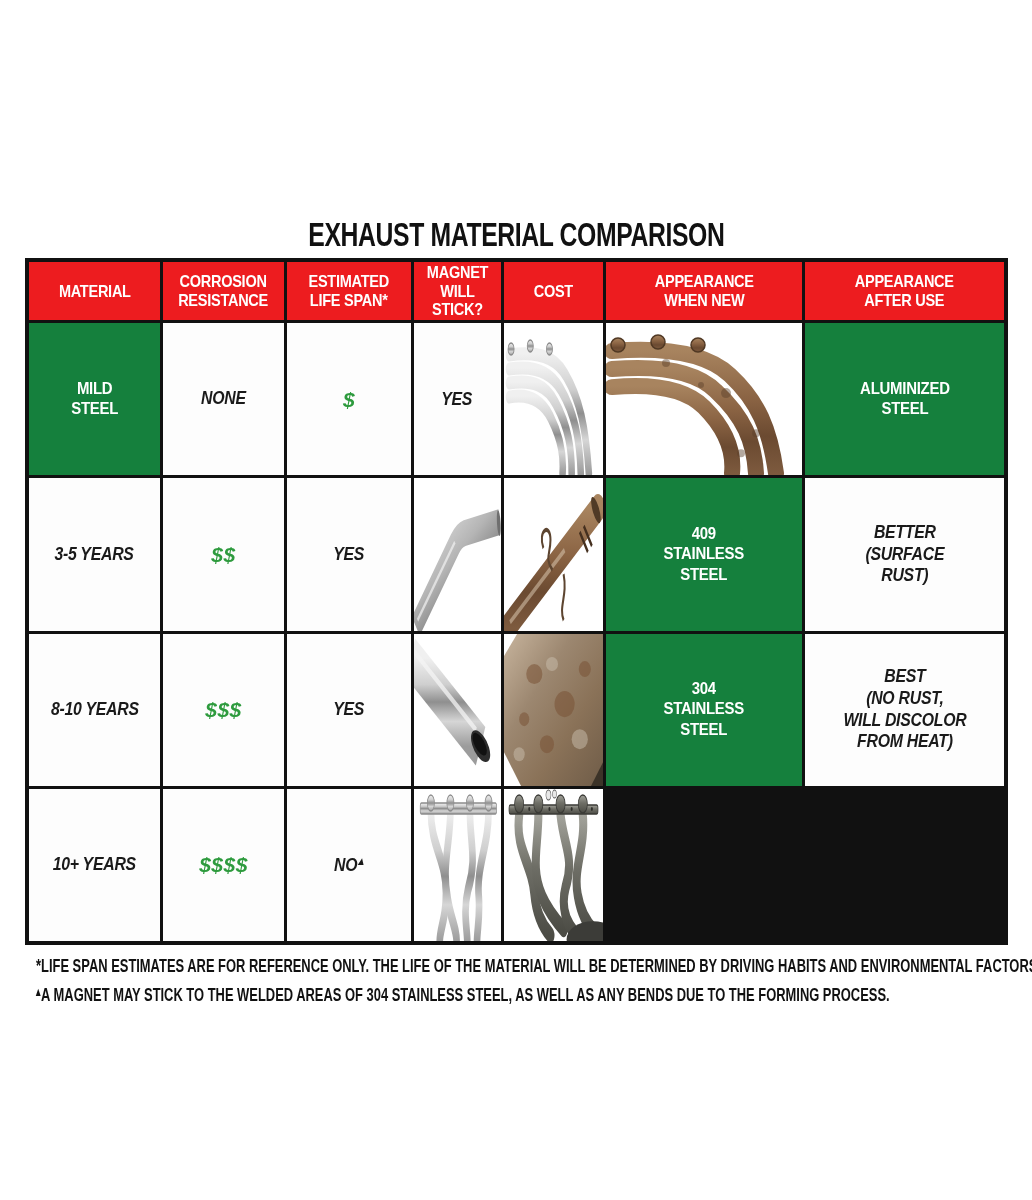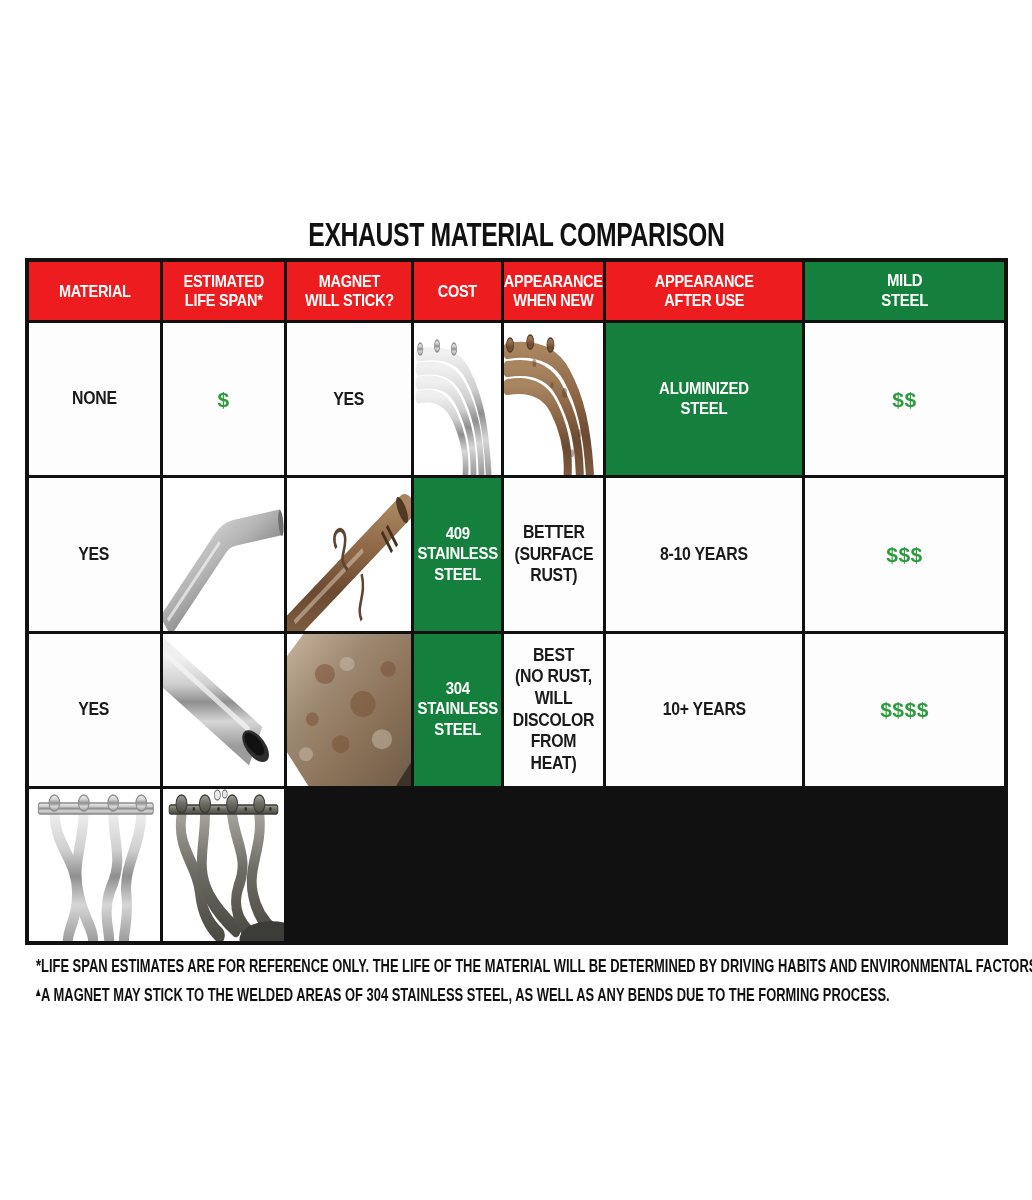--- a/index.html
+++ b/index.html
@@ -19,21 +19,21 @@
     display:grid;gap:3px;
     grid-template-columns:131px 121px 124px 87px 99px 196px 1fr;
     grid-template-rows:58px repeat(4,1fr);
   }
   .cell{
     display:flex;align-items:center;justify-content:center;text-align:center;
     overflow:hidden;
   }
   .th{background:#ed1c1f;color:#ffffff;font-size:16.5px;line-height:1.15;}
   .mat{background:#15803d;color:#ffffff;font-size:17px;line-height:1.2;}
-  .td{background:#fdfdfd;color:#1a1a1a;font-size:18px;line-height:1.2;}
+  .td{background:#fdfdfd;color:#1a1a1a;font-size:18px;line-height:1.2;font-style:italic;}
   .cost{color:#2e9b3e;font-size:21px;letter-spacing:0.5px;}
   .photo{background:#ffffff;padding:0;}
   .photo svg{display:block;width:100%;height:100%;}
   .pre{white-space:pre-line;}
   .cnd{display:inline-block;transform:scaleX(0.88);transform-origin:center;letter-spacing:-0.3px;}
   .sup-marker{font-size:12px;vertical-align:6px;margin-left:1px;}
   .footnotes{position:absolute;left:36px;top:953px;width:990px;color:#111;}
   .fn{white-space:nowrap;font-size:19px;line-height:26px;transform:scaleX(0.68);transform-origin:left center;}
   .fn2 .fn-marker{font-size:13px;vertical-align:5px;margin-right:1px;}
   .hidden-defs{position:absolute;width:0;height:0;}
@@ -79,20 +79,24 @@
 <div class="page-title">
   <span class="cond">EXHAUST MATERIAL COMPARISON</span>
 </div>
 
 <div class="comparison-table">
 
   <div class="cell th">
       <span class="cnd pre">MATERIAL</span>
     </div>
   <div class="cell th">
+      <span class="cnd pre">CORROSION
+RESISTANCE</span>
+    </div>
+  <div class="cell th">
       <span class="cnd pre">ESTIMATED
 LIFE SPAN*</span>
     </div>
   <div class="cell th">
       <span class="cnd pre">MAGNET
 WILL STICK?</span>
     </div>
   <div class="cell th">
       <span class="cnd pre">COST</span>
     </div>
@@ -151,20 +155,23 @@
         <circle cx="12" cy="22" r="7"></circle>
           <circle cx="52" cy="19" r="7"></circle>
           <circle cx="92" cy="22" r="7"></circle>
       </g>
     </svg>
   </div>
 
   <div class="cell mat">
       <span class="cnd pre">ALUMINIZED
 STEEL</span>
+    </div>
+  <div class="cell td">
+      <span class="cnd">3-5 YEARS</span>
     </div>
   <div class="cell td cost">
       <span>$$</span>
     </div>
   <div class="cell td">
       <span class="cnd"><span>YES</span><span class="sup-marker"></span></span>
     </div>
   <div class="cell photo">
     <svg viewBox="0 0 196 152" preserveAspectRatio="none">
       <path d="M4 148 L92 66 Q102 57 114 55 L192 44" fill="none" stroke="url(#gSilverD)" stroke-width="26" stroke-linejoin="round"></path>
@@ -241,20 +248,23 @@
 (NO RUST,
 WILL DISCOLOR
 FROM HEAT)</span>
     </div>
   <div class="cell td">
       <span class="cnd">10+ YEARS</span>
     </div>
   <div class="cell td cost">
       <span>$$$$</span>
     </div>
+  <div class="cell td">
+      <span class="cnd"><span>NO</span><span class="sup-marker">▴</span></span>
+    </div>
   <div class="cell photo">
     <svg viewBox="0 0 196 152" preserveAspectRatio="none">
       <g fill="none" stroke="url(#gSilver)" stroke-linecap="round">
         <path d="M38 22 C38 58 72 68 72 104 C72 130 58 140 58 152" stroke-width="15"></path>
         <path d="M82 22 C82 54 62 76 76 110 C83 130 96 140 96 152" stroke-width="15"></path>
         <path d="M126 22 C126 54 142 70 122 100 C110 122 120 140 120 152" stroke-width="15"></path>
         <path d="M168 22 C168 58 140 76 146 108 C149 128 142 142 142 152" stroke-width="15"></path>
       </g>
       <rect x="14" y="14" width="172" height="11" rx="3" fill="url(#gSilver)" stroke="#8c8c8c" stroke-width="1.5"></rect>
       <g fill="url(#gSilver)" stroke="#8c8c8c" stroke-width="1.5">

